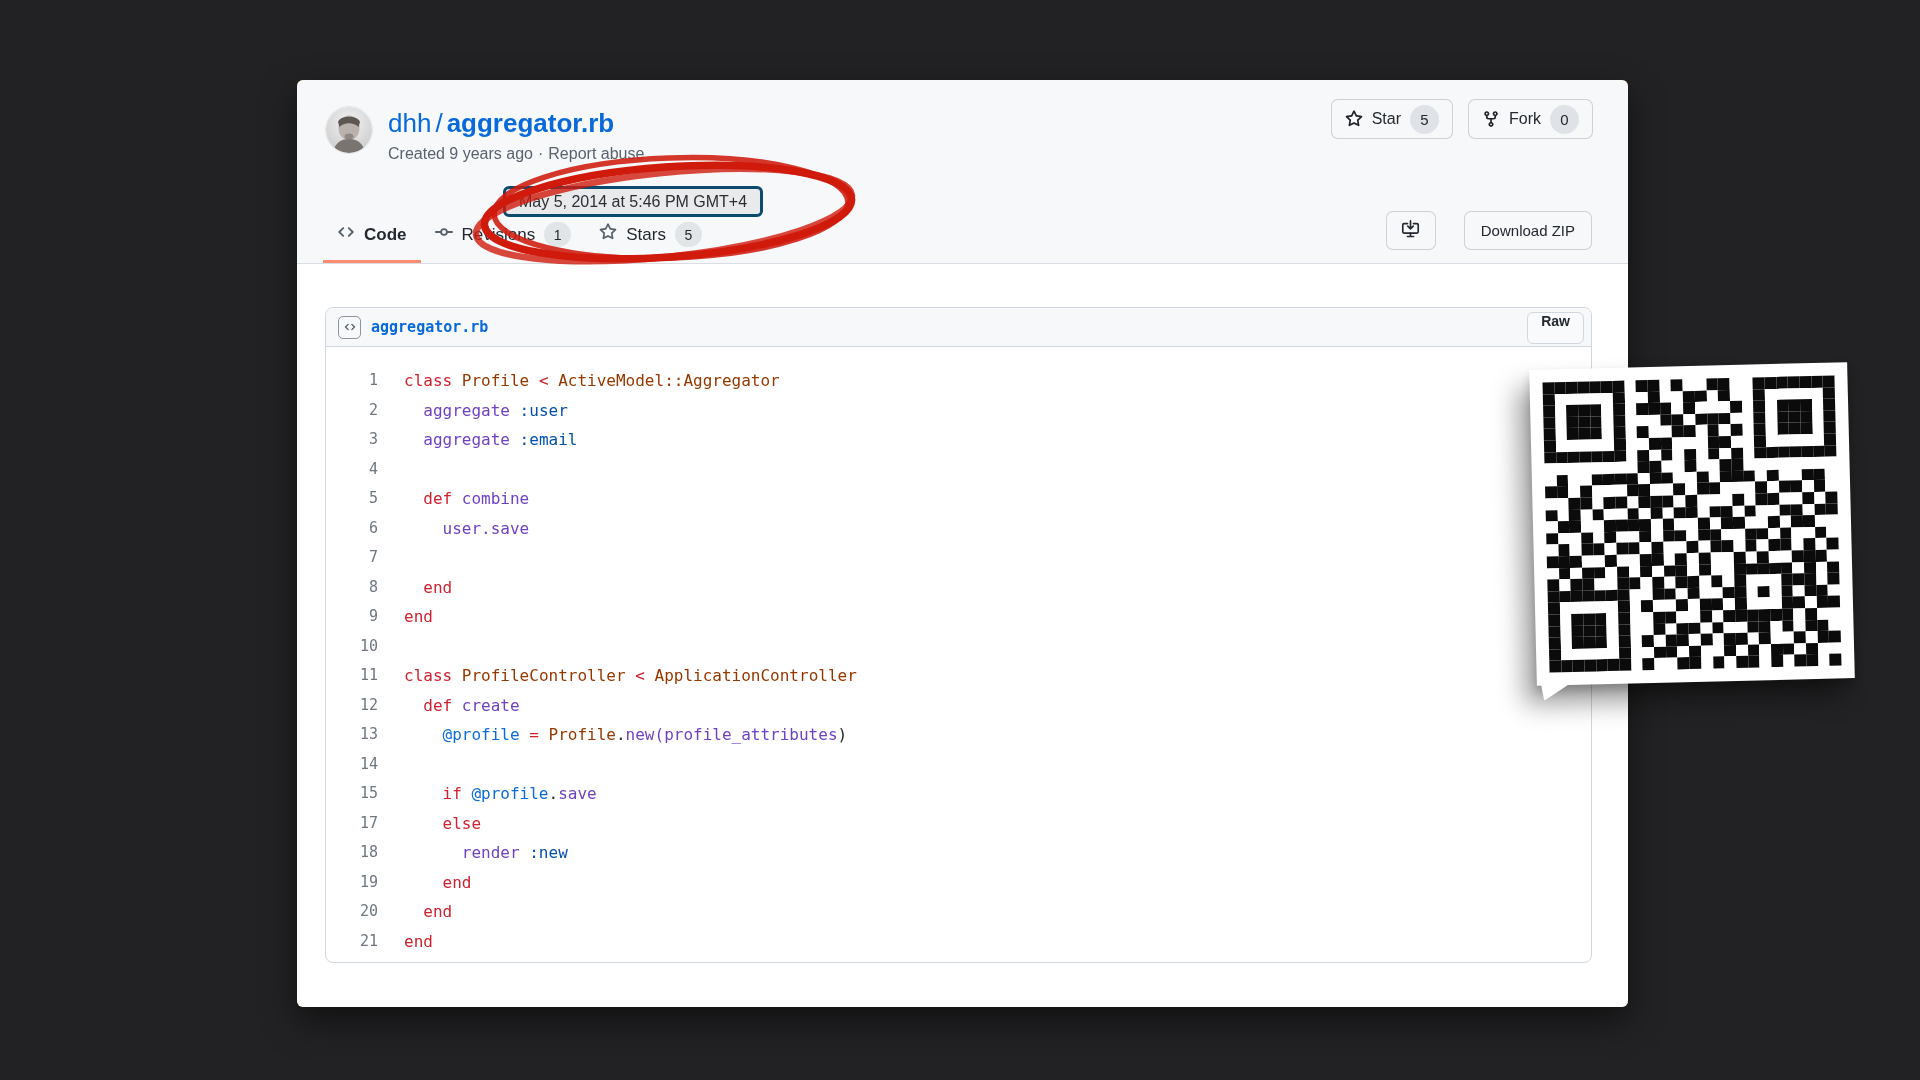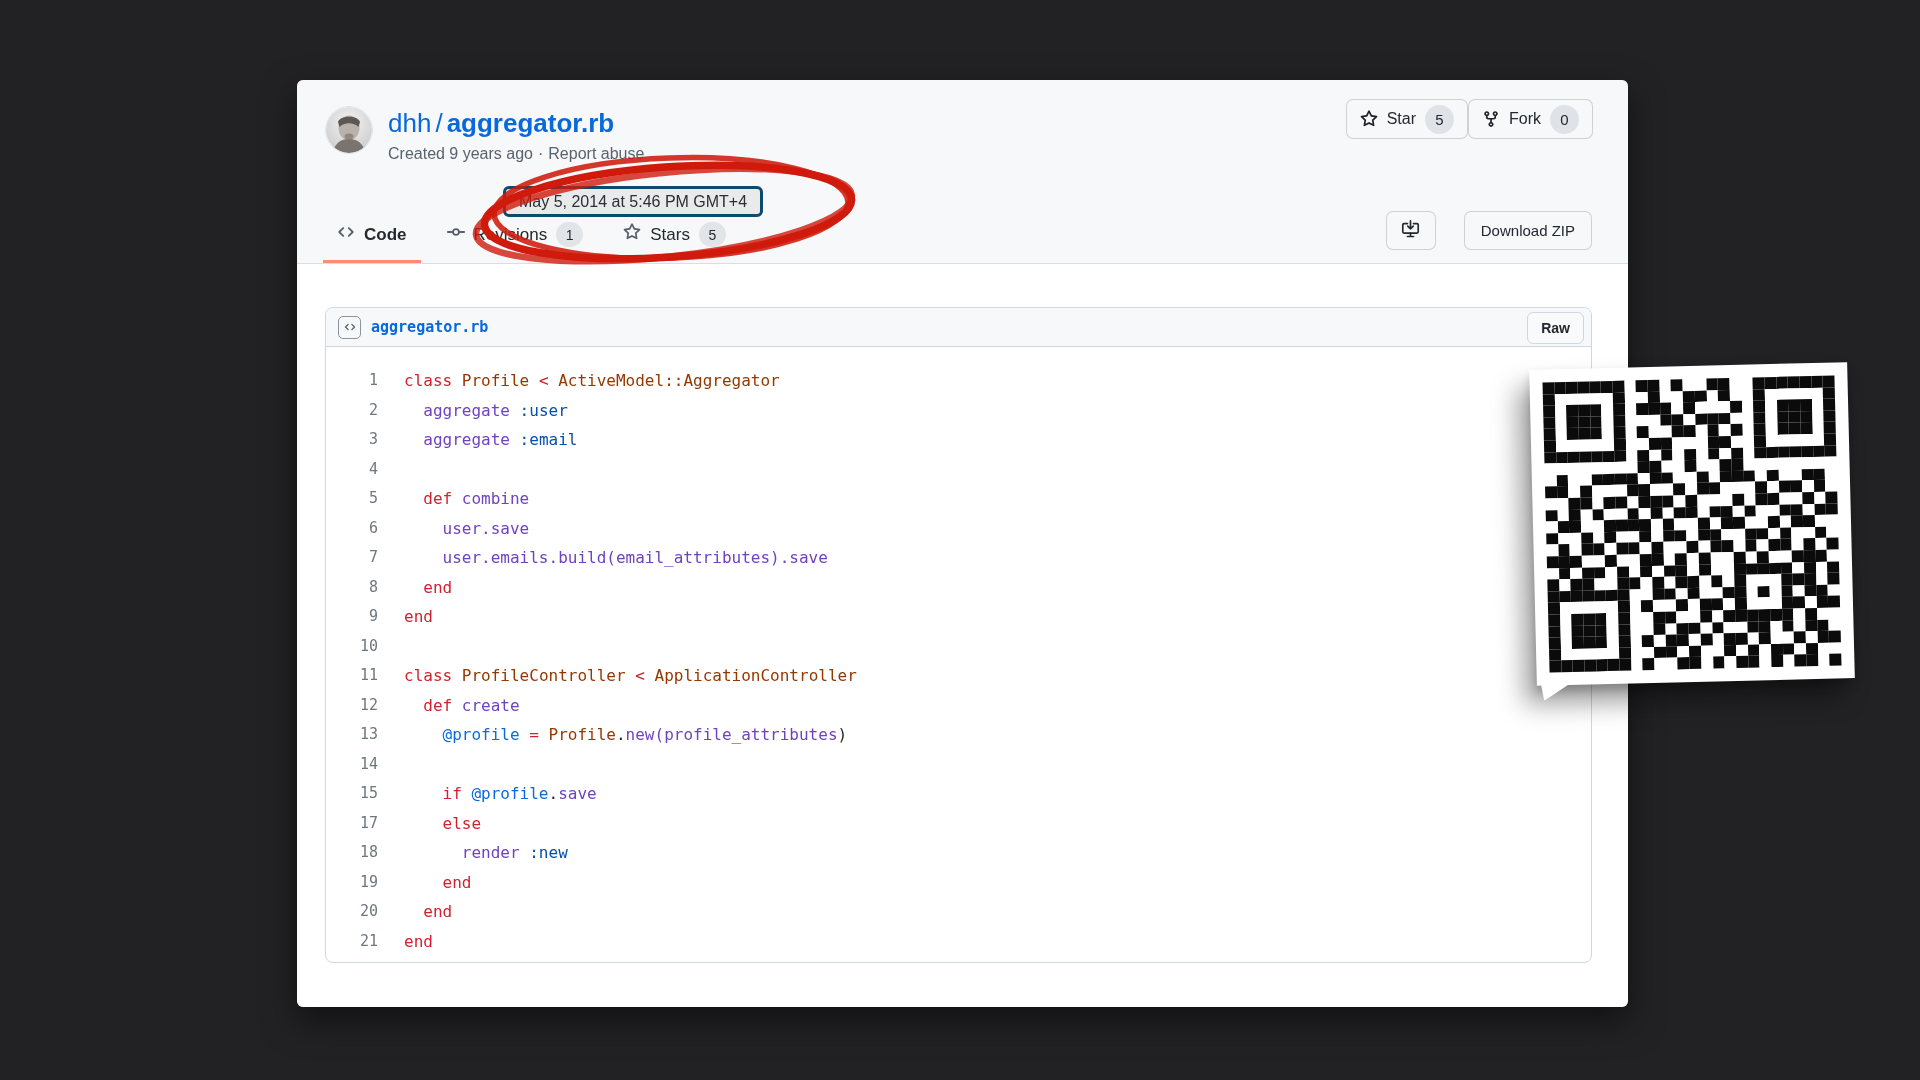--- a/index.html
+++ b/index.html
@@ -24,34 +24,34 @@
   .avatar{width:46px;height:46px;border-radius:50%;overflow:hidden;flex:0 0 auto;border:1px solid rgba(0,0,0,.08);cursor:pointer;}
   .titles{padding-top:2px;}
   .gist-title{font-size:26px;color:#0969da;line-height:30px;}
   .gist-title .owner{font-weight:400;cursor:pointer;}
   .gist-title .sep{font-weight:400;padding:0 4px;}
   .gist-title .fname{font-weight:700;cursor:pointer;}
   .subtitle{margin-top:7px;font-size:16px;color:#59636e;}
   .subtitle .dot{padding:0 5px;}
   .subtitle .report{color:#59636e;cursor:pointer;}
   
-  .social{position:absolute;right:35px;top:19px;display:flex;}
+  .social{position:absolute;right:35px;top:19px;display:flex;gap:15px;}
   .btn{
     display:inline-flex;align-items:center;gap:9px;
     background:#f6f8fa;border:1px solid rgba(31,35,40,.18);border-radius:7px;
     height:38px;padding:0 13px;font-size:16px;font-weight:500;color:#24292f;cursor:pointer;
   }
   .btn .octicon{display:inline-flex;}
   .count-pill{
     min-width:29px;height:29px;border-radius:15px;background:rgba(175,184,193,.33);
     display:inline-flex;align-items:center;justify-content:center;
     font-size:15px;font-weight:500;color:#24292f;padding:0 6px;box-sizing:border-box;
   }
   
-  .tabs{position:absolute;left:26px;bottom:0;display:flex;column-gap:12px;}
+  .tabs{position:absolute;left:26px;bottom:0;display:flex;}
   .tab{
     display:flex;align-items:center;gap:9px;padding:0 14px 13px 14px;
     font-size:17px;color:#24292f;cursor:pointer;border-bottom:3px solid transparent;
   }
   .tab.active{font-weight:700;border-bottom-color:#fd8c73;}
   .tab .octicon{color:#57606a;}
   .tab-badge{
     min-width:27px;height:25px;border-radius:13px;background:rgba(175,184,193,.3);
     display:inline-flex;align-items:center;justify-content:center;
     font-size:14px;color:#24292f;padding:0 6px;box-sizing:border-box;font-weight:400;
@@ -86,21 +86,21 @@
     width:23px;height:23px;border:1px solid #8c959f;border-radius:5px;box-sizing:border-box;
     display:inline-flex;align-items:center;justify-content:center;color:#57606a;background:#f6f8fa;
   }
   .filename{
     margin-left:10px;font-family:"DejaVu Sans Mono", monospace;
     font-size:15px;font-weight:700;color:#0969da;cursor:pointer;
   }
   .raw-btn{
     position:absolute;right:7px;top:4px;height:30px;padding:0 13px;
     background:#f8fafc;border:1px solid #d0d7de;border-radius:6px;
-    font-size:14px;font-weight:600;color:#24292f;display:inline-flex;align-items:center;cursor:pointer;
+    font-size:14px;font-weight:600;color:#24292f;display:inline-flex;align-items:flex-start;cursor:pointer;
   }
   .codebody{padding:19px 0 6px 0;}
   .code-line{display:flex;height:29.5px;line-height:29.5px;font-family:"DejaVu Sans Mono", monospace;font-size:16px;white-space:pre;}
   .ln{width:52px;text-align:right;color:#6e7781;font-size:15px;flex:0 0 auto;user-select:none;}
   .lc{padding-left:26px;color:#24292f;}
   .tok-p{color:#24292f}
   .tok-k{color:#cf222e}
   .tok-c{color:#953800}
   .tok-f{color:#6f42c1}
   .tok-s{color:#0550ae}
@@ -250,21 +250,21 @@
           <span>Raw</span>
         </div>
       </div>
       <div class="codebody">
           <div class="code-line"><span class="ln">1</span><span class="lc"><span class="tok-k">class</span><span class="tok-p"> </span><span class="tok-c">Profile</span><span class="tok-p"> </span><span class="tok-k">&lt;</span><span class="tok-p"> </span><span class="tok-c">ActiveModel::Aggregator</span></span></div>
           <div class="code-line"><span class="ln">2</span><span class="lc"><span class="tok-p">  </span><span class="tok-f">aggregate</span><span class="tok-p"> </span><span class="tok-s">:user</span></span></div>
           <div class="code-line"><span class="ln">3</span><span class="lc"><span class="tok-p">  </span><span class="tok-f">aggregate</span><span class="tok-p"> </span><span class="tok-s">:email</span></span></div>
           <div class="code-line"><span class="ln">4</span><span class="lc"></span></div>
           <div class="code-line"><span class="ln">5</span><span class="lc"><span class="tok-p">  </span><span class="tok-k">def</span><span class="tok-p"> </span><span class="tok-f">combine</span></span></div>
           <div class="code-line"><span class="ln">6</span><span class="lc"><span class="tok-p">    </span><span class="tok-f">user.save</span></span></div>
-          <div class="code-line"><span class="ln">7</span><span class="lc"><span class="tok-p">    </span><span class="tok-f">user.emails.build(email_attributes).save</span></span></div>
+          <div class="code-line"><span class="ln">7</span></div>
           <div class="code-line"><span class="ln">8</span><span class="lc"><span class="tok-p">  </span><span class="tok-k">end</span></span></div>
           <div class="code-line"><span class="ln">9</span><span class="lc"><span class="tok-k">end</span></span></div>
           <div class="code-line"><span class="ln">10</span><span class="lc"></span></div>
           <div class="code-line"><span class="ln">11</span><span class="lc"><span class="tok-k">class</span><span class="tok-p"> </span><span class="tok-c">ProfileController</span><span class="tok-p"> </span><span class="tok-k">&lt;</span><span class="tok-p"> </span><span class="tok-c">ApplicationController</span></span></div>
           <div class="code-line"><span class="ln">12</span><span class="lc"><span class="tok-p">  </span><span class="tok-k">def</span><span class="tok-p"> </span><span class="tok-f">create</span></span></div>
           <div class="code-line"><span class="ln">13</span><span class="lc"><span class="tok-p">    </span><span class="tok-v">@profile</span><span class="tok-p"> </span><span class="tok-k">=</span><span class="tok-p"> </span><span class="tok-c">Profile</span><span class="tok-p">.</span><span class="tok-f">new(profile_attributes</span><span class="tok-p">)</span></span></div>
           <div class="code-line"><span class="ln">14</span><span class="lc"></span></div>
           <div class="code-line"><span class="ln">15</span><span class="lc"><span class="tok-p">    </span><span class="tok-k">if</span><span class="tok-p"> </span><span class="tok-v">@profile</span><span class="tok-p">.</span><span class="tok-f">save</span></span></div>
           <div class="code-line"><span class="ln">17</span><span class="lc"><span class="tok-p">    </span><span class="tok-k">else</span></span></div>
           <div class="code-line"><span class="ln">18</span><span class="lc"><span class="tok-p">      </span><span class="tok-f">render</span><span class="tok-p"> </span><span class="tok-s">:new</span></span></div>

